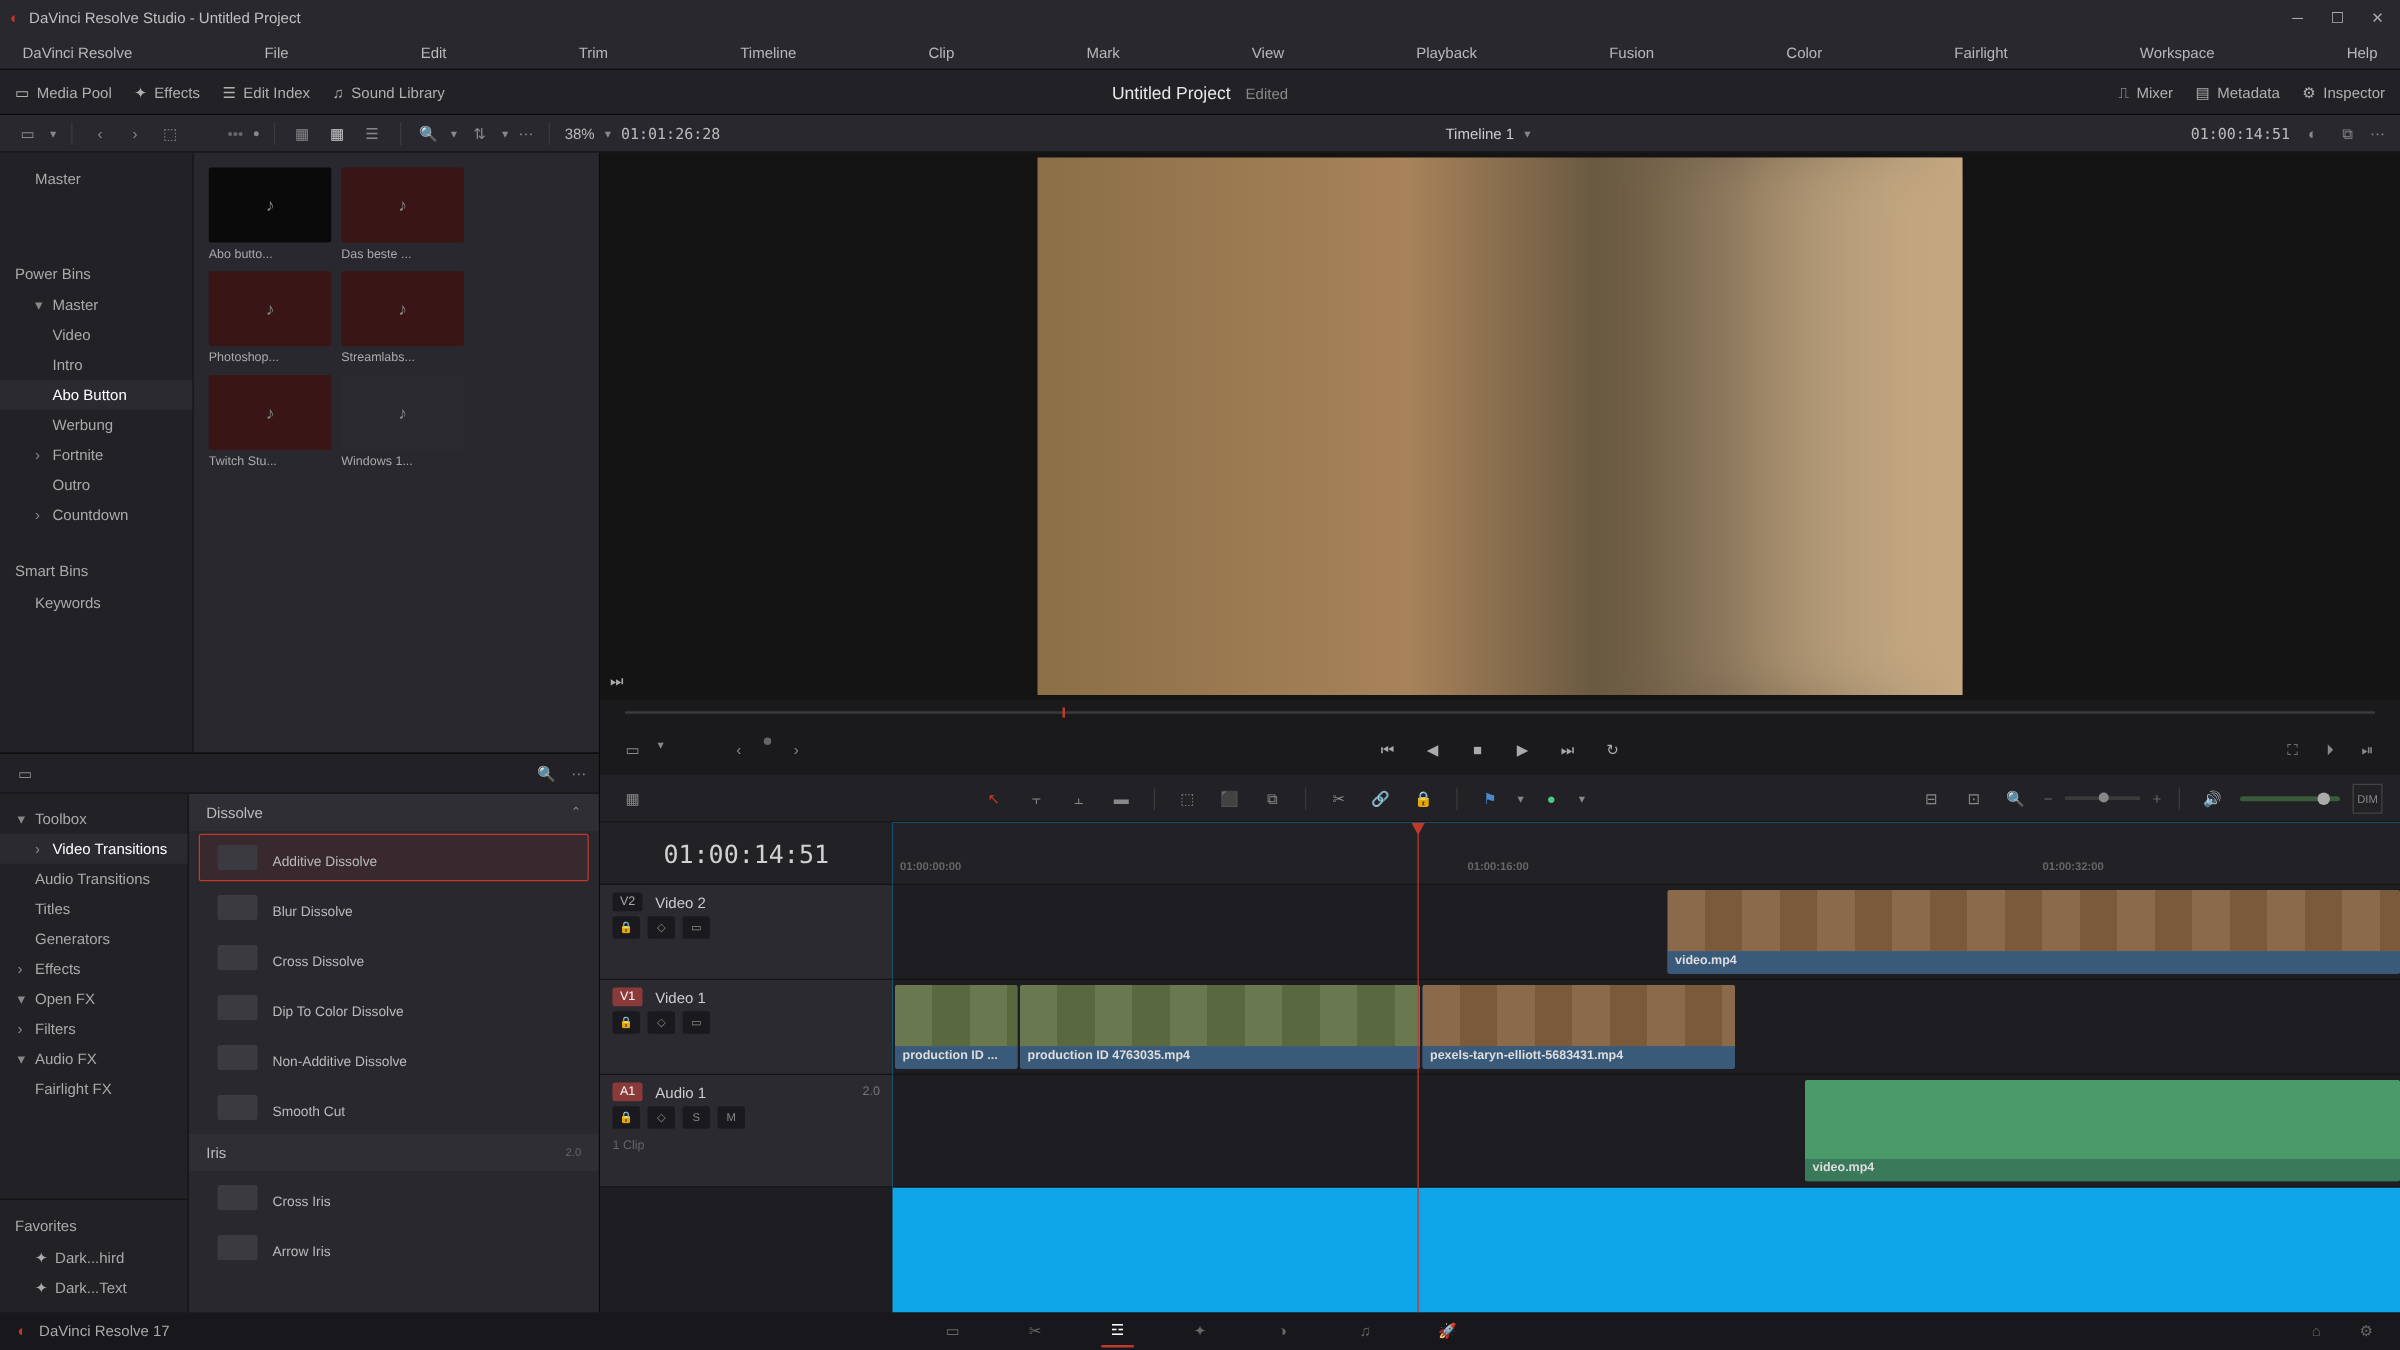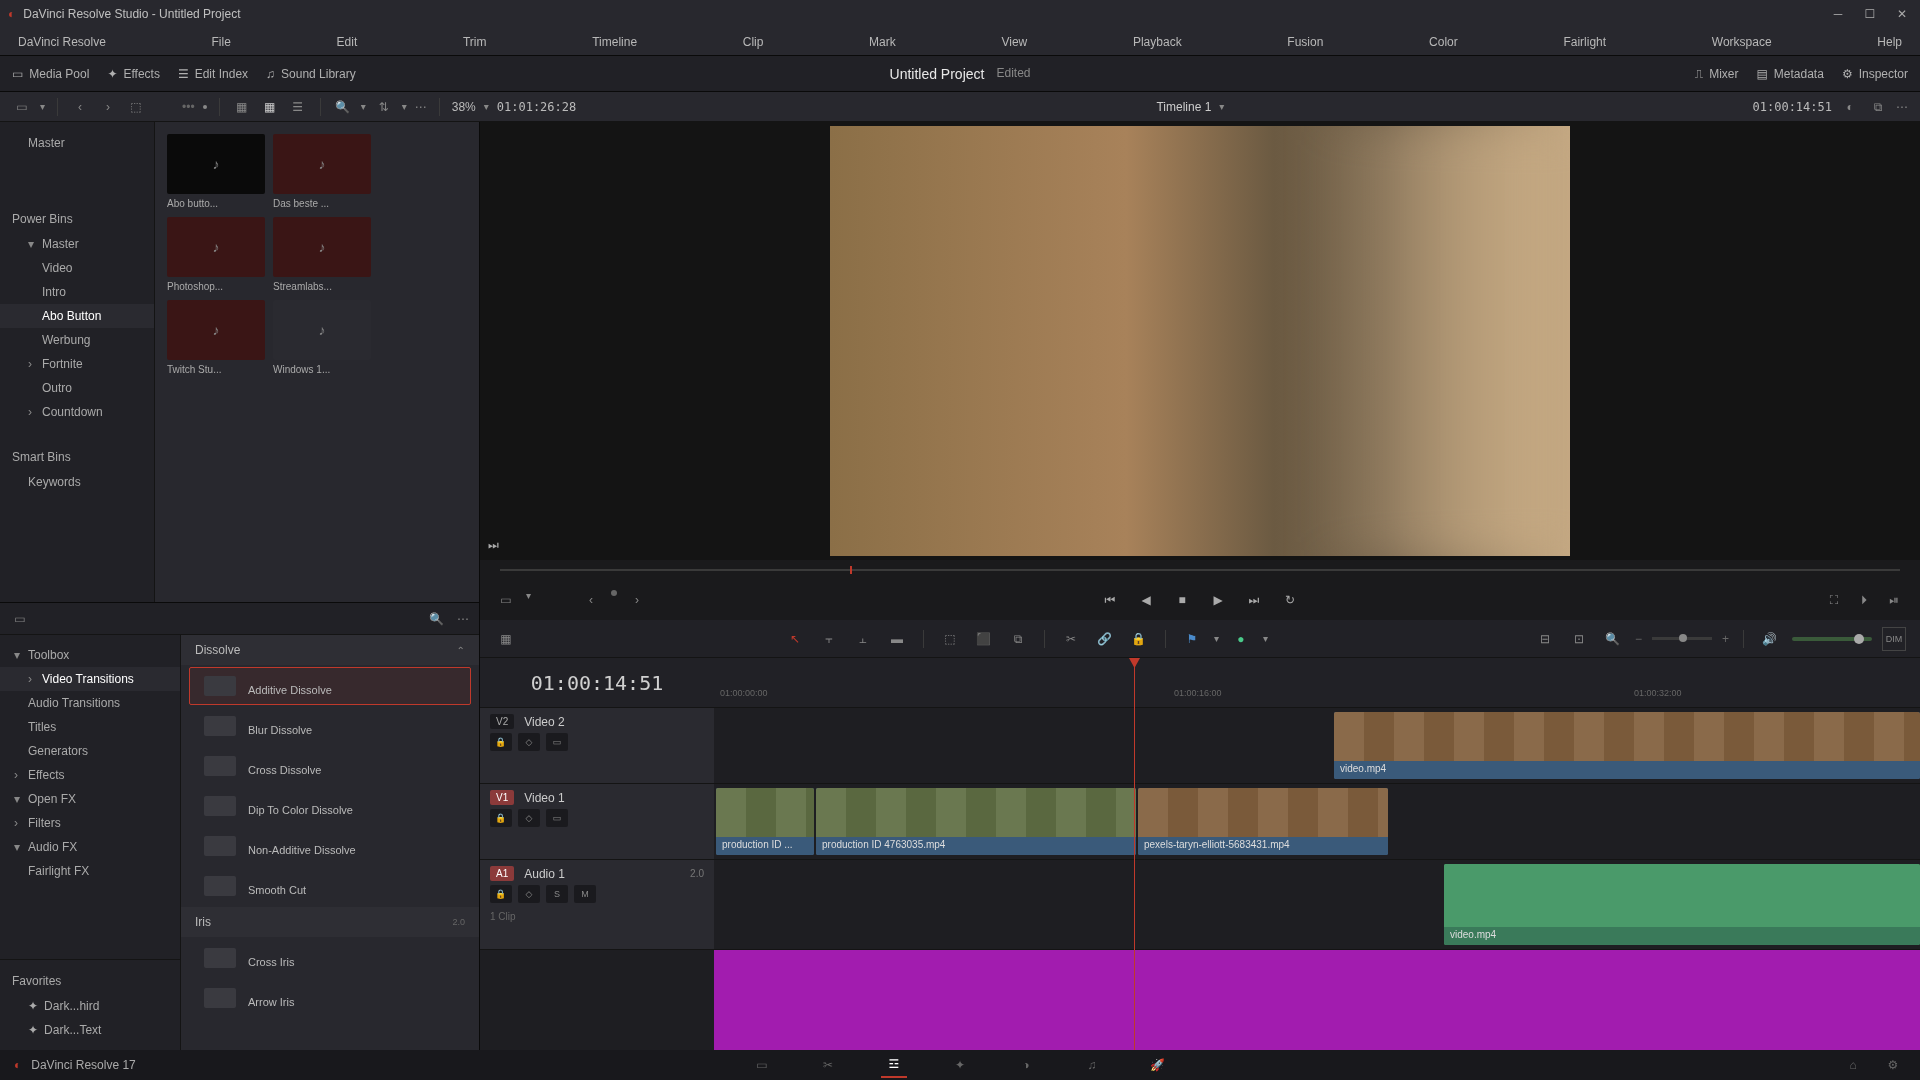--- a/index.html
+++ b/index.html
@@ -15,21 +15,21 @@
 
 .menubar { height: 28px; background: #28282e; display: flex; align-items: center; padding: 0 8px; gap: 2px; border-bottom: 1px solid #0a0a0a; justify-content: space-between; }
 .menu-item { padding: 4px 10px; color: #b8b8b8; cursor: pointer; font-size: 12px; }
 
 
 .toolbar { height: 36px; background: #212126; display: flex; align-items: center; padding: 0 12px; justify-content: space-between; border-bottom: 1px solid #0a0a0a; }
 .toolbar-left, .toolbar-right { display: flex; align-items: center; gap: 18px; }
 .toolbar-btn { display: flex; align-items: center; gap: 6px; color: #b0b0b0; cursor: pointer; font-size: 12px; }
 .project-title { color: #e8e8e8; font-size: 14px; font-weight: 500; }
 .project-edited { color: #888; font-size: 12px; margin-left: 12px; }
-.toolbar-center { position: absolute; left: 50%; transform: translateX(-50%); display: flex; align-items: flex-start; }
+.toolbar-center { position: absolute; left: 50%; transform: translateX(-50%); display: flex; align-items: flex-end; }
 
 
 .sec-toolbar { height: 30px; background: #28282e; display: flex; align-items: center; padding: 0 12px; gap: 12px; border-bottom: 1px solid #141414; }
 .sec-tb-group { display: flex; align-items: center; gap: 8px; }
 .sec-divider { width: 1px; height: 18px; background: #3a3a3a; margin: 0 4px; }
 .icon-btn { width: 20px; height: 20px; display: flex; align-items: center; justify-content: center; cursor: pointer; color: #888; }
 .icon-btn.active { color: #ccc; }
 .zoom-pct { color: #bbb; font-size: 12px; }
 .timecode-box { color: #bbb; font-size: 12px; font-family: monospace; }
 
@@ -50,21 +50,21 @@
 
 .bin-grid { flex: 1; background: #28282e; padding: 12px; display: flex; flex-wrap: wrap; align-content: flex-start; gap: 8px; }
 .clip-thumb { width: 98px; display: flex; flex-direction: column; gap: 4px; cursor: pointer; }
 .clip-img { width: 98px; height: 60px; background: #3a1515; border-radius: 2px; display: flex; align-items: center; justify-content: center; position: relative; }
 .clip-img.dark { background: #0a0a0a; }
 .clip-music-icon { color: #888; font-size: 14px; }
 .clip-label { font-size: 10px; color: #aaa; text-align: left; overflow: hidden; white-space: nowrap; text-overflow: ellipsis; }
 
 
 .fx-row { display: flex; flex: 1; border-top: 1px solid #141414; }
-.fx-tree { width: 181px; background: #212126; padding: 8px 0; border-right: 1px solid #141414; position: relative; }
+.fx-tree { width: 151px; background: #212126; padding: 8px 0; border-right: 1px solid #141414; position: relative; }
 .fx-search-row { height: 32px; display: flex; align-items: center; justify-content: flex-end; padding: 0 10px; gap: 10px; }
 .fx-list { flex: 1; background: #28282e; overflow-y: auto; }
 .fx-cat-header { padding: 8px 14px; color: #bbb; font-size: 12px; background: #2e2e34; display: flex; justify-content: space-between; align-items: center; }
 .fx-item { padding: 8px 14px; display: flex; align-items: flex-end; gap: 12px; cursor: pointer; border: 1px solid transparent; margin: 2px 8px; border-radius: 2px; }
 .fx-item.selected { border: 1px solid #c0392b; background: rgba(192,57,43,0.1); }
 .fx-icon { width: 32px; height: 20px; background: #3a3a40; border-radius: 2px; }
 .fx-name { color: #bbb; font-size: 11px; }
 
 .favorites-section { position: absolute; bottom: 0; left: 0; right: 0; padding: 8px 0; border-top: 1px solid #141414; }
 
@@ -100,21 +100,21 @@
 .track-header { background: #2a2a30; border-bottom: 1px solid #141414; padding: 6px 10px; display: flex; flex-direction: column; gap: 4px; }
 .track-header.h76 { height: 76px; }
 .track-header.h90 { height: 90px; }
 .track-label-row { display: flex; align-items: center; gap: 10px; }
 .track-badge { background: #1a1a1e; padding: 2px 6px; border-radius: 2px; font-size: 10px; color: #aaa; }
 .track-badge.active { background: #8b3a3a; color: #fff; }
 .track-name { color: #ccc; font-size: 12px; }
 .track-ctrl-row { display: flex; gap: 6px; }
 .track-ctrl-btn { width: 22px; height: 18px; background: #1a1a1e; border-radius: 2px; display: flex; align-items: center; justify-content: center; font-size: 9px; color: #888; cursor: pointer; }
 
-.tl-right { flex: 1; background: #a21caf; position: relative; overflow: hidden; }
+.tl-right { flex: 1; background: #0ea5e9; position: relative; overflow: hidden; font-weight: bold; }
 .ruler { height: 50px; background: #212126; border-bottom: 1px solid #141414; position: relative; }
 .ruler-tick { position: absolute; top: 30px; color: #666; font-size: 9px; }
 .playhead { position: absolute; top: 0; bottom: 0; width: 1px; background: #c0392b; z-index: 10; }
 .playhead::before { content: ''; position: absolute; top: 0; left: -5px; width: 11px; height: 10px; background: #c0392b; clip-path: polygon(0 0, 100% 0, 50% 100%); }
 
 .track-lane { border-bottom: 1px solid #141414; position: relative; background: #1e1e22; }
 .track-lane.h76 { height: 76px; }
 .track-lane.h90 { height: 90px; }
 .clip { position: absolute; top: 4px; bottom: 4px; border-radius: 2px; overflow: hidden; display: flex; flex-direction: column; }
 .clip-video { background: #4a6a8a; }

